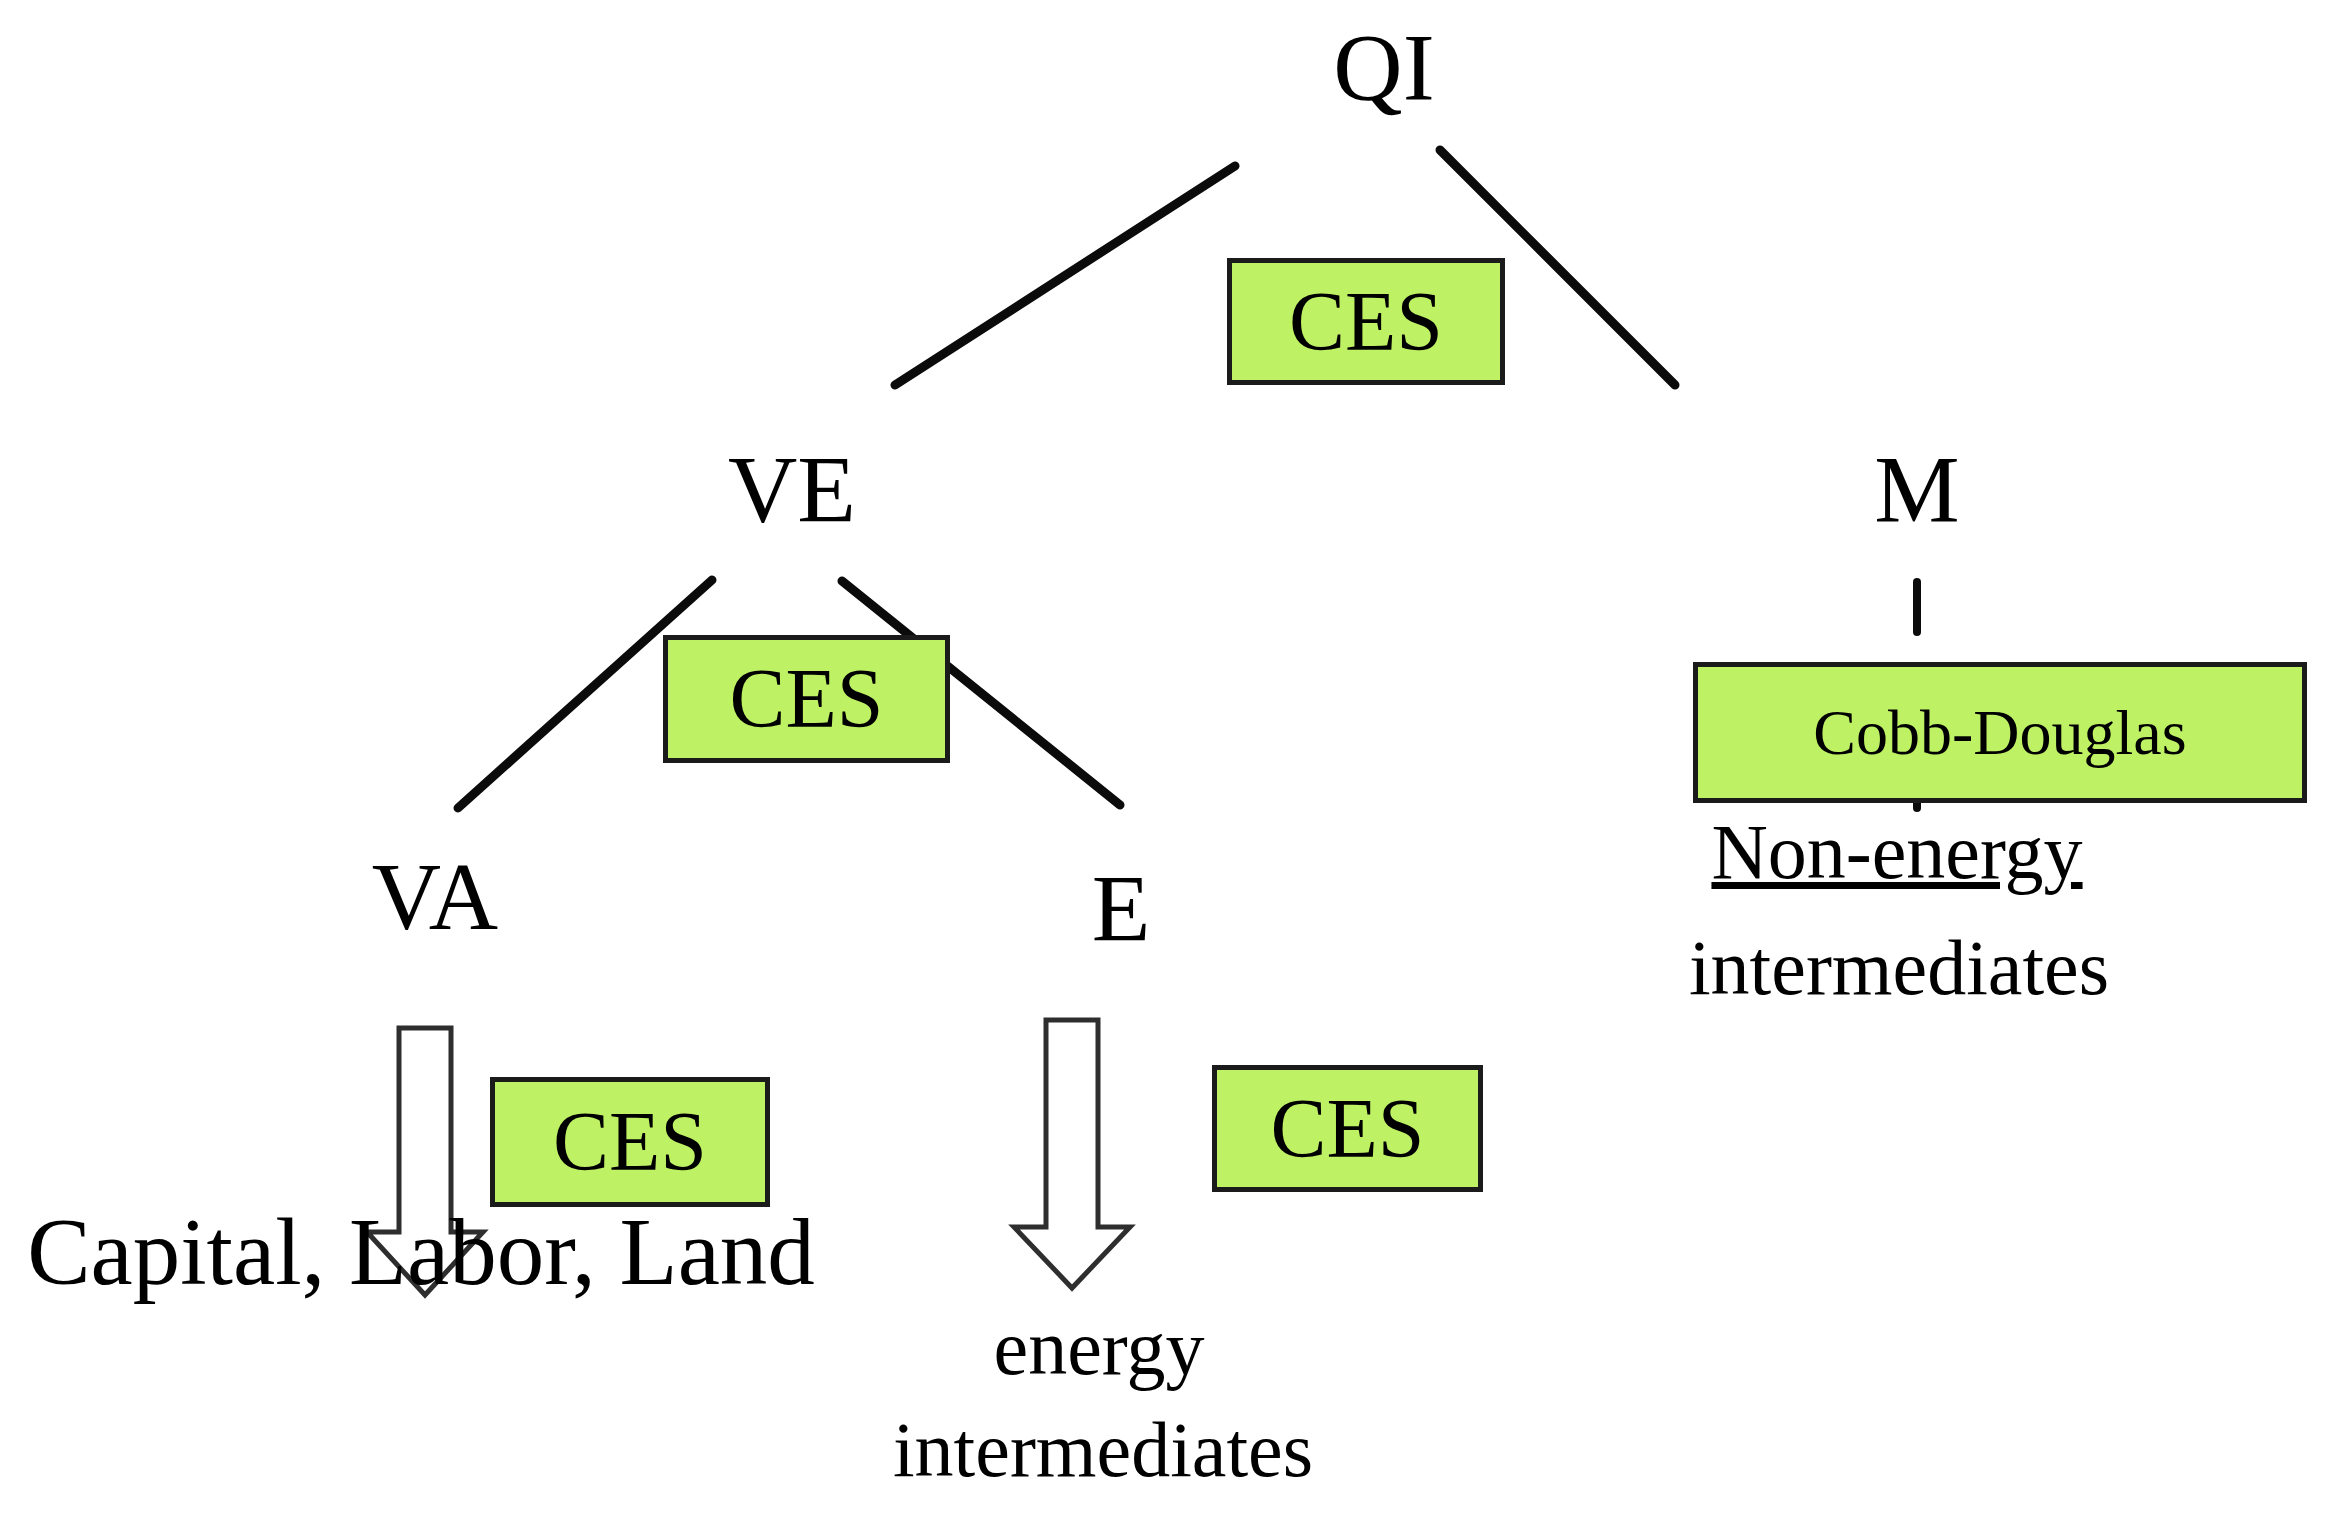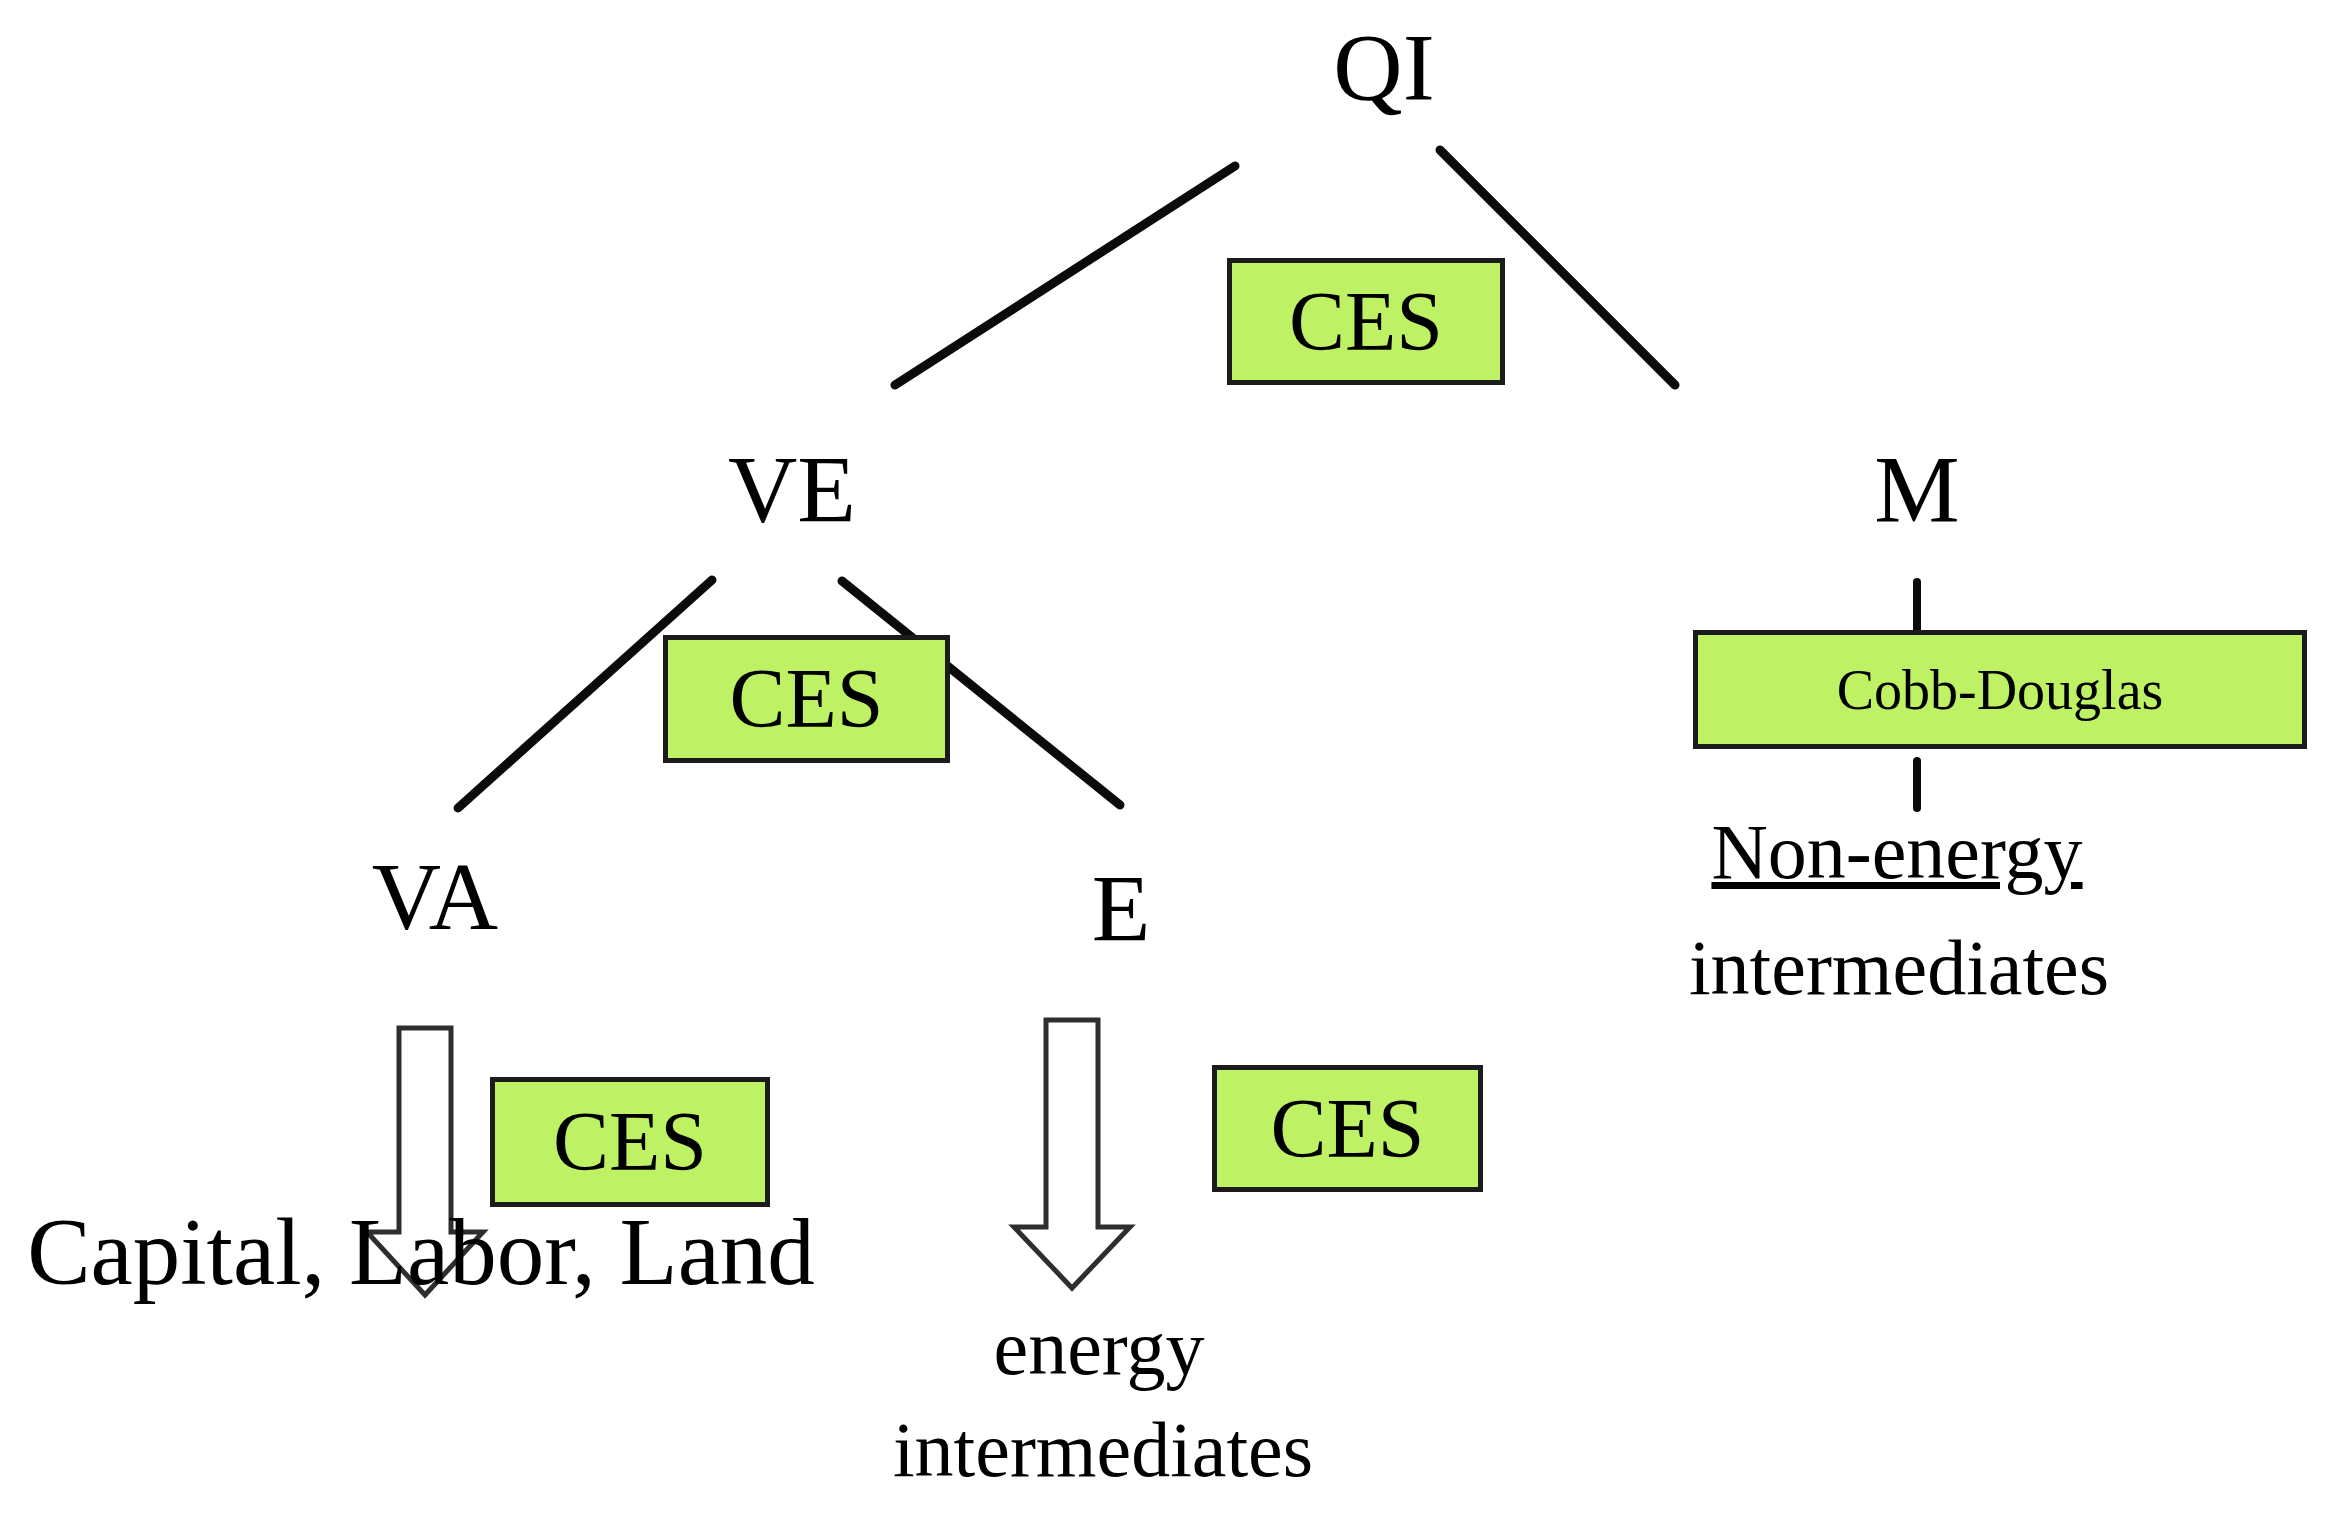--- a/index.html
+++ b/index.html
@@ -88,21 +88,21 @@
   </div>
   <div class="func-box" style="left:663px; top:635px; width:287px; height:128px;">
     <span>CES</span>
   </div>
   <div class="func-box" style="left:490px; top:1077px; width:280px; height:130px;">
     <span>CES</span>
   </div>
   <div class="func-box" style="left:1212px; top:1065px; width:271px; height:127px;">
     <span>CES</span>
   </div>
-  <div class="func-box" style="left:1693px; top:630px; width:614px; height:119px; font-size:56px;">
+  <div class="func-box" style="left:1693px; top:662px; width:614px; height:141px; font-size:64px;">
     <span>Cobb-Douglas</span>
   </div>
 
   <div class="leaf-label leaf-small" style="left:1099px; top:1348px;">energy</div>
   <div class="leaf-label leaf-big" style="left:421px; top:1252px;">Capital, Labor, Land</div>
   <div class="leaf-label leaf-small" style="left:1103px; top:1450px;">intermediates</div>
   <div class="leaf-label leaf-small" style="left:1897px; top:852px;text-decoration:underline;">Non-energy</div>
   <div class="leaf-label leaf-small" style="left:1899px; top:968px;">intermediates</div>
 
 </div>

